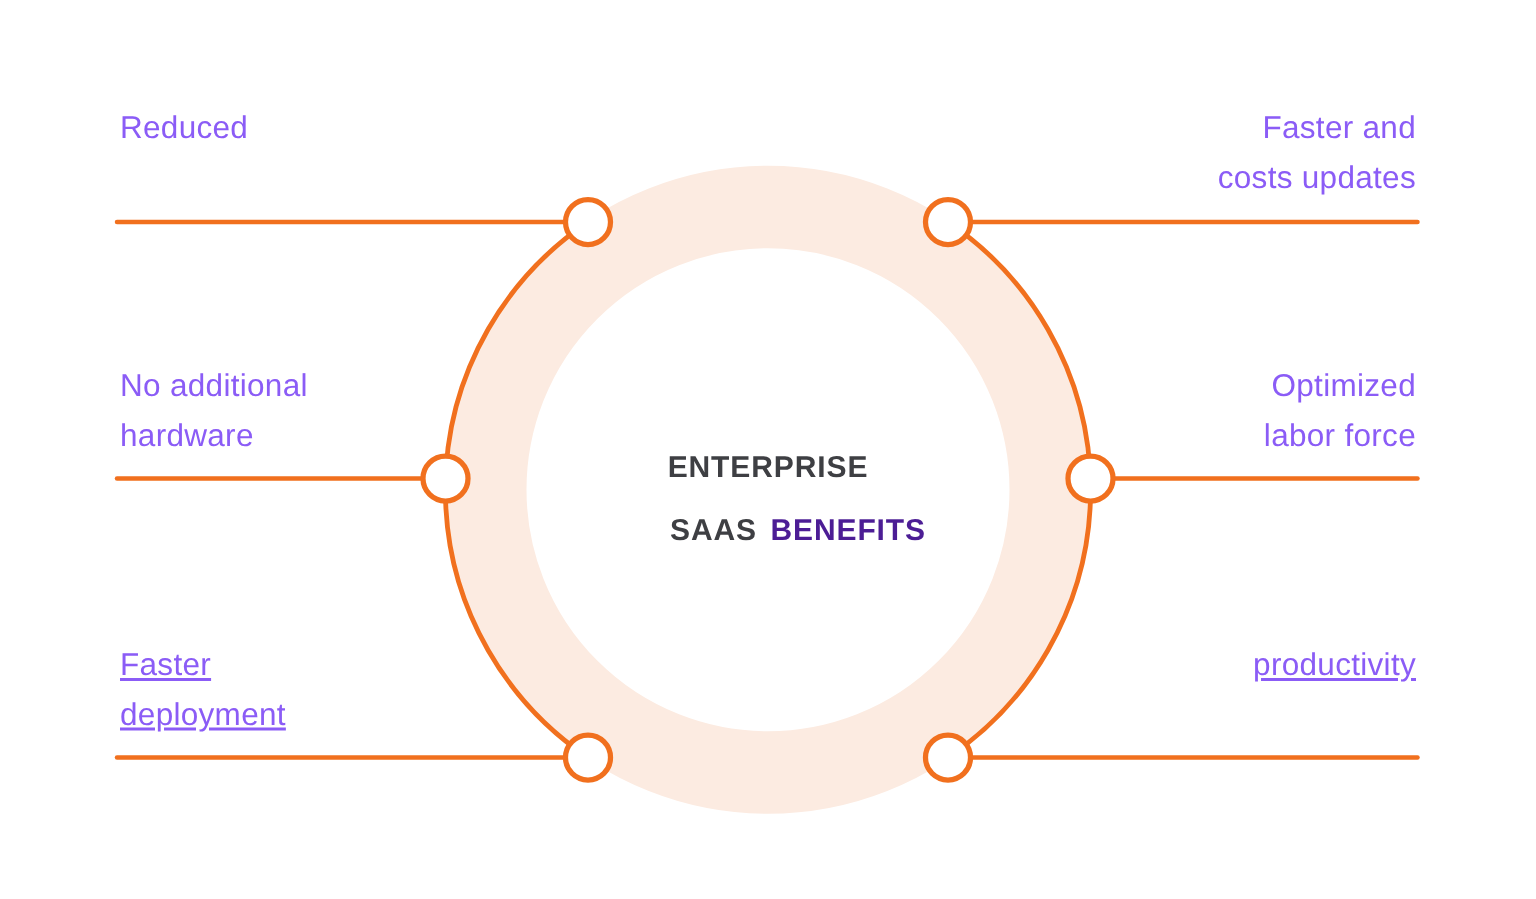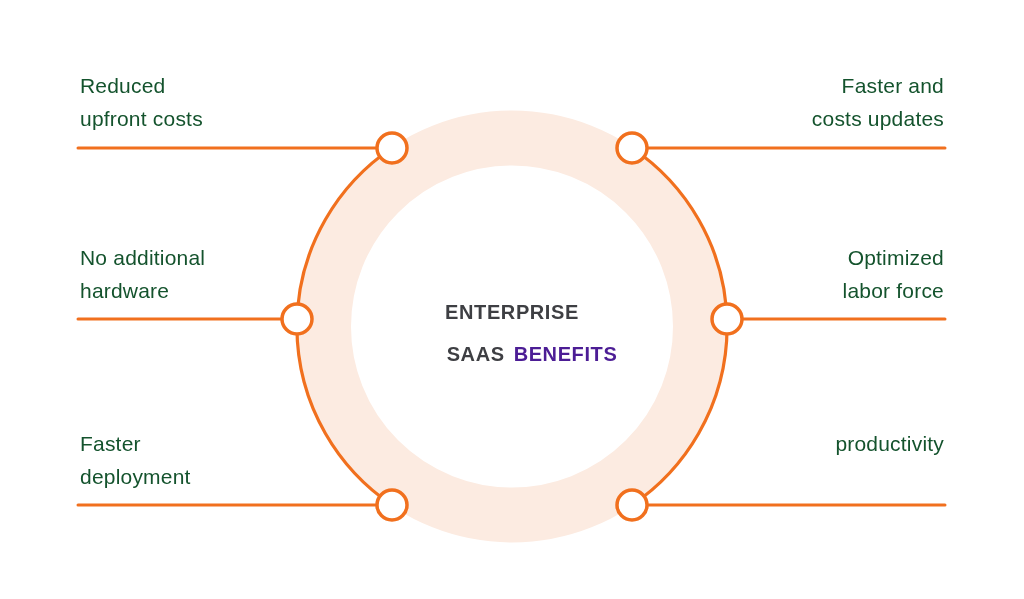--- a/index.html
+++ b/index.html
@@ -22,29 +22,29 @@
   }
   .ring { stroke: #fcebe1; }
   .arc { stroke: #f1701e; }
   .connector { stroke: #f1701e; }
   .node { fill: #ffffff; stroke: #f1701e; }
 
   .label {
     position: absolute;
     font-size: 21px;
     line-height: 33px;
-    color: #14532d;
+    color: #8b5cf6;
     letter-spacing: 0.2px;
     white-space: nowrap;
   }
   .label.left { text-align: left; left: 80px; }
   .label.right { text-align: right; right: 80px; }
   .label.row-top { top: 69px; }
   .label.row-mid { top: 241px; }
-  .label.row-bottom { top: 427px; }
+  .label.row-bottom { top: 427px; text-decoration: underline; }
 
   .center-title {
     position: absolute;
     left: 0;
     top: 291px;
     width: 1024px;
     text-align: center;
     font-weight: 700;
     font-size: 20px;
     line-height: 42px;
@@ -77,21 +77,20 @@
     <circle class="node" cx="392" cy="148" r="15" stroke-width="3.5"></circle>
     <circle class="node" cx="632" cy="148" r="15" stroke-width="3.5"></circle>
     <circle class="node" cx="297" cy="319" r="15" stroke-width="3.5"></circle>
     <circle class="node" cx="727" cy="319" r="15" stroke-width="3.5"></circle>
     <circle class="node" cx="392" cy="505" r="15" stroke-width="3.5"></circle>
     <circle class="node" cx="632" cy="505" r="15" stroke-width="3.5"></circle>
   </svg>
 
   <div class="label left row-top">
     <div>Reduced</div>
-    <div>upfront costs</div>
   </div>
 
   <div class="label right row-top">
     <div>Faster and</div>
     <div>costs updates</div>
   </div>
 
   <div class="label right row-mid">
     <div>Optimized</div>
     <div>labor force</div>

